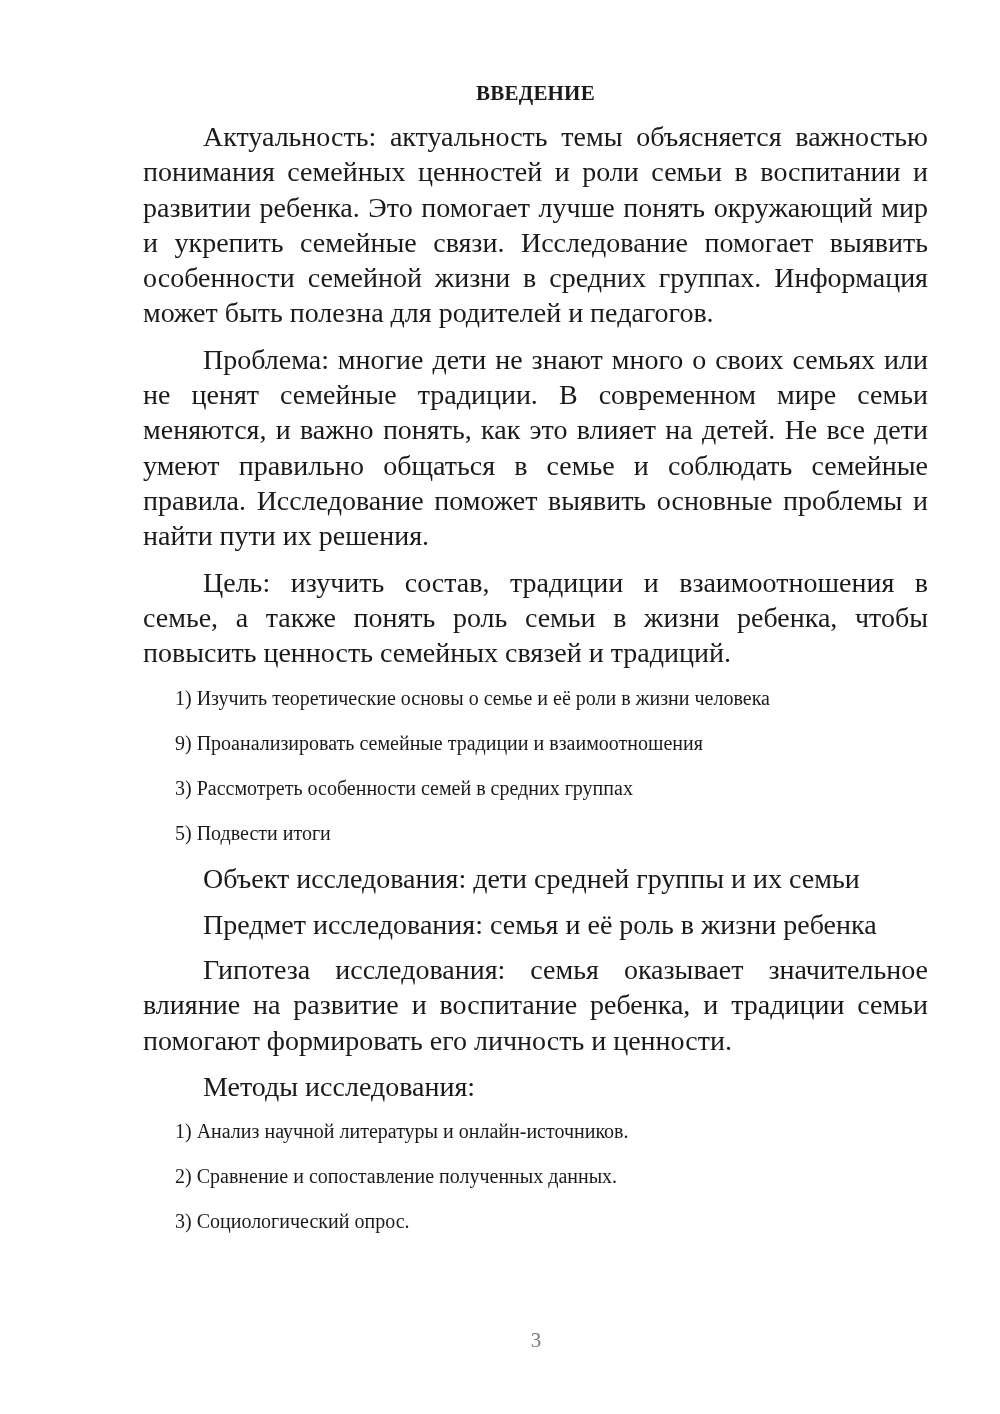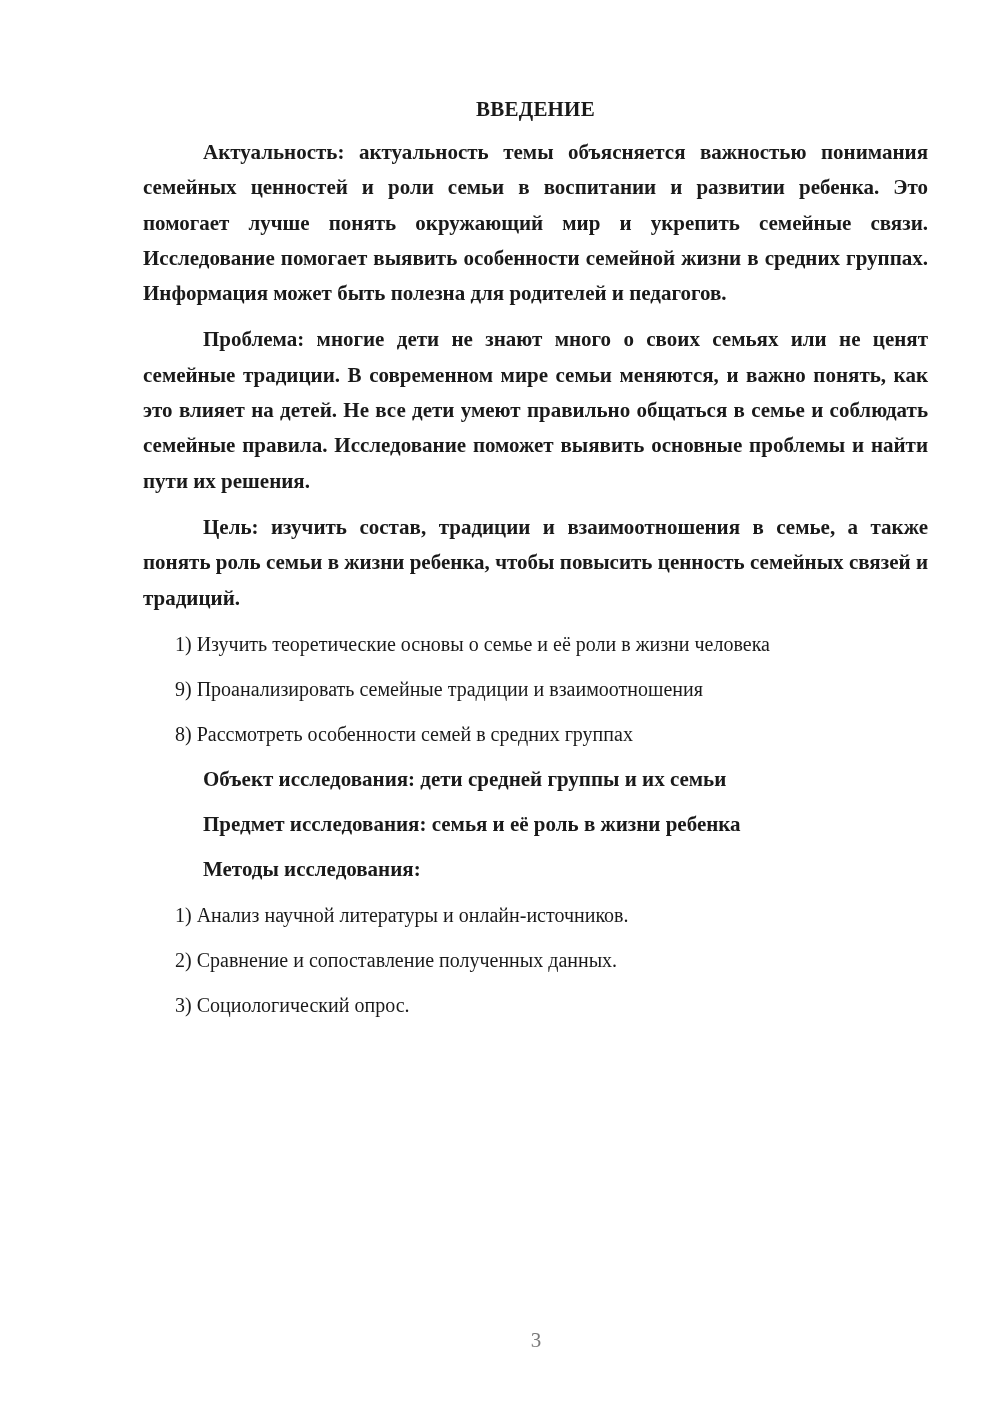--- a/index.html
+++ b/index.html
@@ -11,38 +11,37 @@
       width: 1000px;
       height: 1414px;
       position: relative;
       overflow: hidden;
       font-family: "Liberation Serif", "DejaVu Serif", serif;
       color: #1a1a1a;
     }
     .page {
       position: absolute;
       left: 143px;
-      top: 92px;
+      top: 76px;
       width: 785px;
     }
     .title {
       text-align: center;
       font-weight: bold;
       font-size: 21px;
       line-height: 35px;
       margin: 0 0 8px 0;
       letter-spacing: 0.2px;
     }
     .para {
-      font-size: 21px;
+      font-size: 28px;
       line-height: 35.3px;
       text-align: justify;
       text-indent: 60px;
       margin: 0 0 11px 0;
-      font-weight: bold;
     }
     .para.single {
       margin-bottom: 10px;
     }
     .list-item {
       font-size: 20px;
       line-height: 35px;
       margin: 0 0 10px 0;
       padding-left: 32px;
       white-space: nowrap;
@@ -67,27 +66,29 @@
   <p class="para">Актуальность: актуальность темы объясняется важностью понимания семейных ценностей и роли семьи в воспитании и развитии ребенка. Это помогает лучше понять окружающий мир и укрепить семейные связи. Исследование помогает выявить особенности семейной жизни в средних группах. Информация может быть полезна для родителей и педагогов.</p>
 
   <p class="para">Проблема: многие дети не знают много о своих семьях или не ценят семейные традиции. В современном мире семьи меняются, и важно понять, как это влияет на детей. Не все дети умеют правильно общаться в семье и соблюдать семейные правила. Исследование поможет выявить основные проблемы и найти пути их решения.</p>
 
   <p class="para">Цель: изучить состав, традиции и взаимоотношения в семье, а также понять роль семьи в жизни ребенка, чтобы повысить ценность семейных связей и традиций.</p>
 
 
   <div>
     <div class="list-item">1) Изучить теоретические основы о семье и её роли в жизни человека</div>
     <div class="list-item">9) Проанализировать семейные традиции и взаимоотношения</div>
-    <div class="list-item">8) Рассмотреть особенности семей в средних группах</div>
+    <div class="list-item">3) Рассмотреть особенности семей в средних группах</div>
+    <div class="list-item">5) Подвести итоги</div>
   </div>
 
   <p class="para single">Объект исследования: дети средней группы и их семьи</p>
 
   <p class="para single">Предмет исследования: семья и её роль в жизни ребенка</p>
 
+  <p class="para">Гипотеза исследования: семья оказывает значительное влияние на развитие и воспитание ребенка, и традиции семьи помогают формировать его личность и ценности.</p>
 
   <p class="para single">Методы исследования:</p>
 
   <div>
     <div class="list-item">1) Анализ научной литературы и онлайн-источников.</div>
     <div class="list-item">2) Сравнение и сопоставление полученных данных.</div>
     <div class="list-item">3) Социологический опрос.</div>
   </div>
 </div>
 

